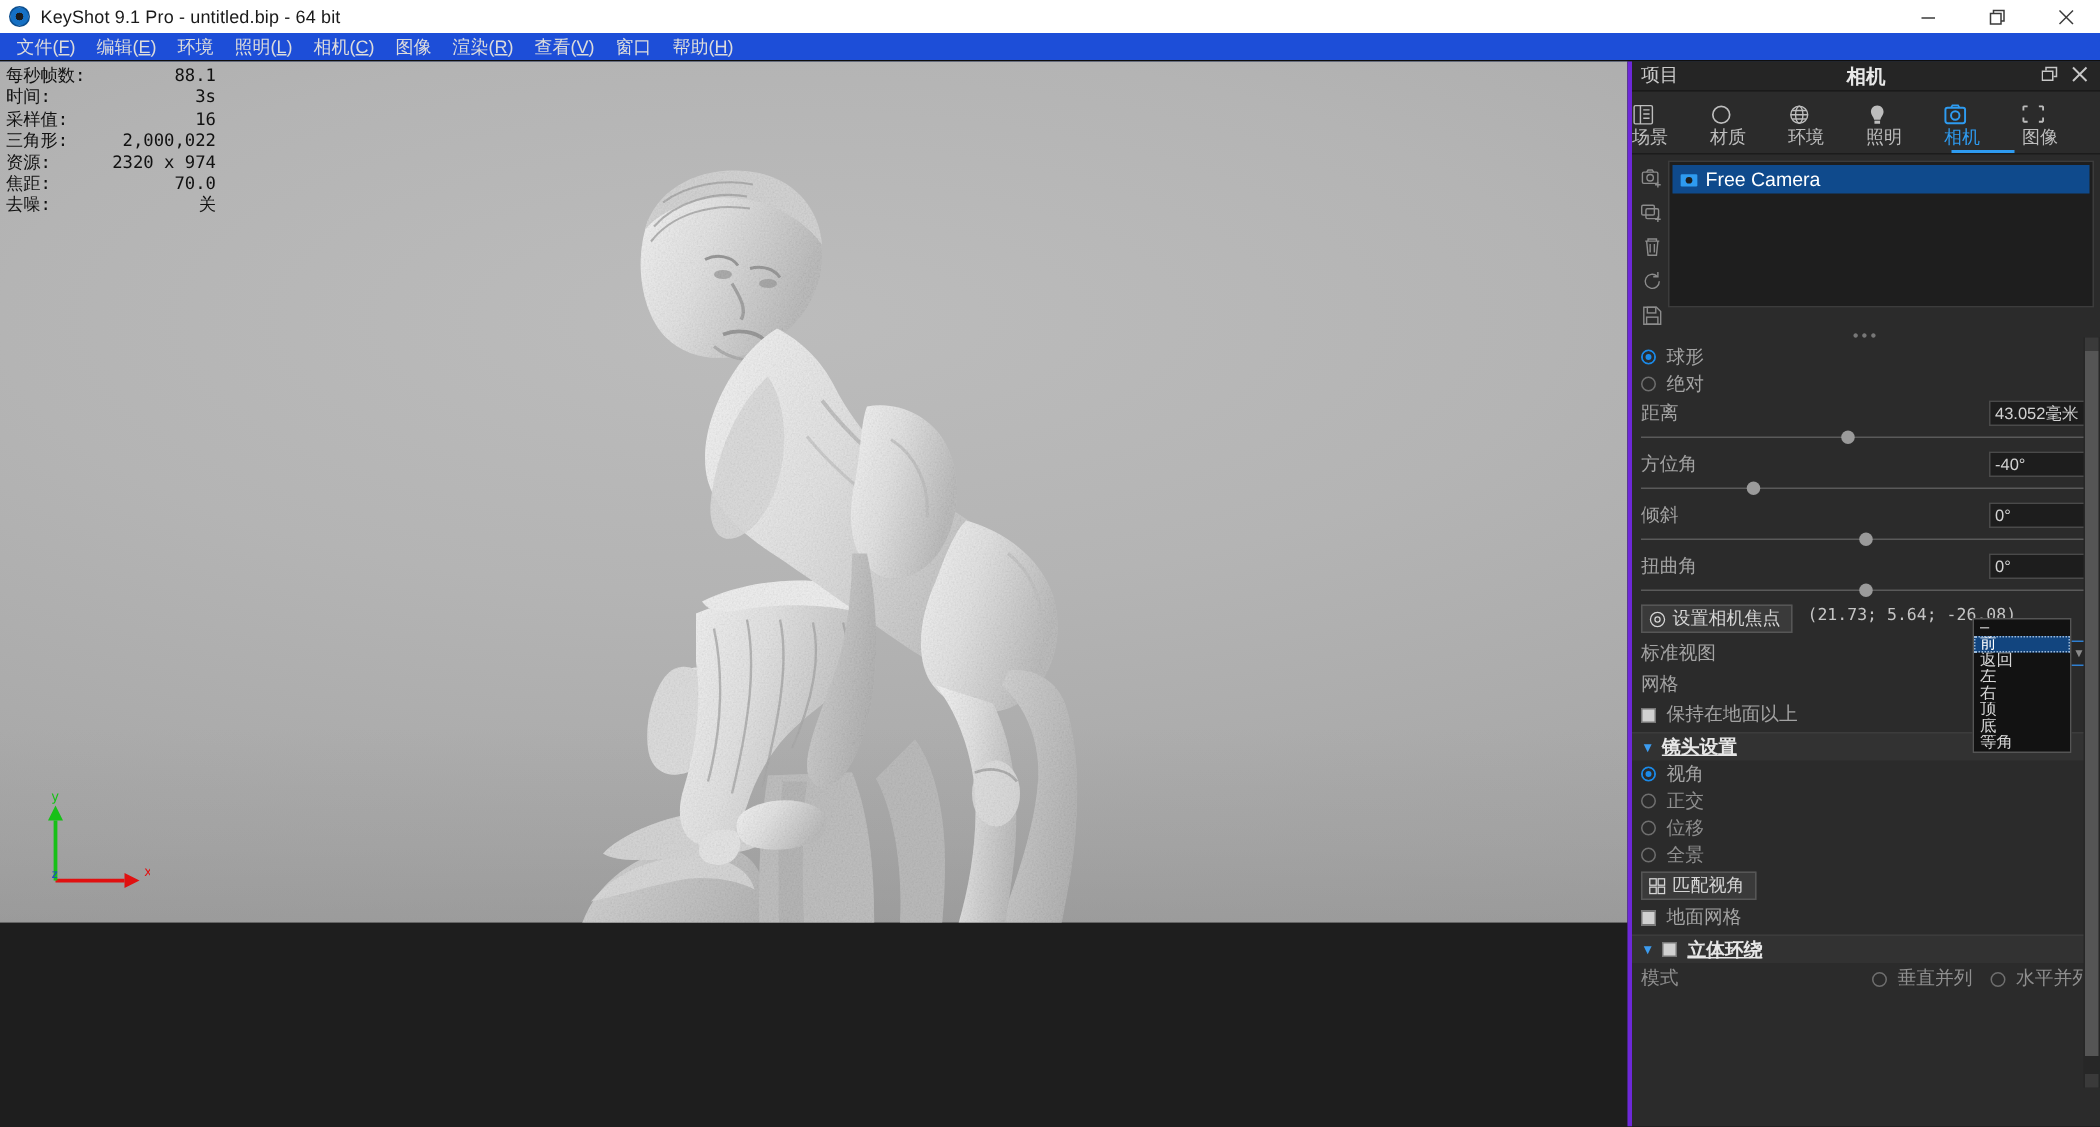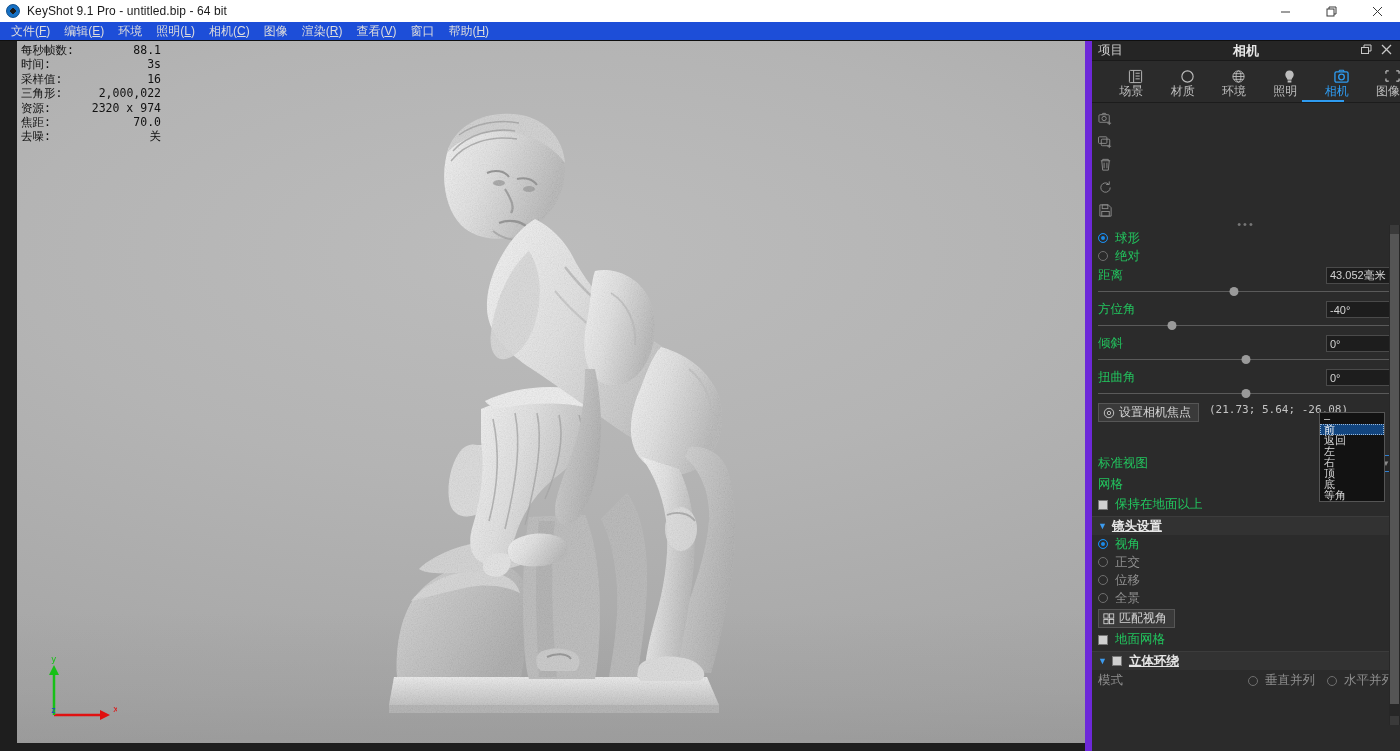--- a/index.html
+++ b/index.html
@@ -35,21 +35,21 @@
     padding-left: 4px; border-bottom: 1px solid #0f0f0f;
   }
   .menu-item {
     font-size: 12px; color: #dcdcdc; padding: 1px 7px 2px 7px; line-height: 16px;
     white-space: nowrap;
   }
   .menu-item u { text-decoration: underline; }
 
   
   .viewport {
-    position: absolute; left: 17px; top: 41px; width: 1085px; height: 702px;
+    position: absolute; left: 0; top: 41px; width: 1085px; height: 574px;
     background:
       radial-gradient(ellipse 120% 80% at 48% 30%, #bcbcbc 0%, #b4b4b4 40%, #a9a9a9 75%, #a2a2a2 100%);
     overflow: hidden;
     padding-left: 39px;
   }
   
   .floor {
     position: absolute; left: 0; right: 0; bottom: 0; height: 130px;
     background: linear-gradient(to bottom, rgba(150,150,150,0) 0%, rgba(150,150,150,.28) 60%, rgba(140,140,140,.38) 100%);
   }
@@ -64,38 +64,38 @@
   .hud-label { white-space: nowrap; }
   .hud-val { white-space: nowrap; }
 
   
   .gizmo { position: absolute; left: 20px; bottom: 18px; width: 80px; height: 70px; }
 
   
   .panel {
     position: absolute; right: 0; top: 41px; width: 315px; height: 710px;
     background: #2b2b2b; color: #cfcfcf; font-size: 12.5px;
-    border-left: 7px solid #6d28d9;
+    border-left: 3px solid #6d28d9;
   }
   .panel-head {
     height: 20px; background: #252525; display: flex; align-items: center;
     position: relative; border-bottom: 1px solid #1a1a1a;
   }
   .panel-head .proj { font-size: 12.5px; color: #cacaca; padding-left: 6px; }
   .panel-head .ctitle {
     position: absolute; left: 0; right: 0; text-align: center; font-size: 13px;
     color: #e8e8e8; font-weight: bold; pointer-events: none;
   }
   .panel-head .hbtns { margin-left: auto; display: flex; gap: 9px; padding-right: 8px; z-index: 2; }
   .hbtn { color: #c8c8c8; font-size: 12px; line-height: 12px; }
 
   
   .tabs { display: flex; height: 42px; background: #2b2b2b; border-bottom: 1px solid #1c1c1c; }
   .tab {
-    flex: 1; display: flex; flex-direction: column; align-items: flex-end; justify-content: center;
+    flex: 1; display: flex; flex-direction: column; align-items: flex-start; justify-content: center;
     gap: 1px; color: #bdbdbd; font-size: 12px; padding-top: 2px; position: relative;
   }
   .tab .tlabel { line-height: 13px; }
   .tab.active { color: #2e9bf0; }
   .tab.active::after {
     content: ""; position: absolute; bottom: 0; left: 10%; width: 80%; height: 2px; background: #2e9bf0;
   }
   .tico { height: 16px; display: flex; align-items: flex-end; }
 
   
@@ -112,21 +112,21 @@
   .cam-ico { width: 13px; height: 13px; display: flex; align-items: center; justify-content: center; }
   .dots { text-align: center; color: #777; font-size: 11px; letter-spacing: 2px; line-height: 8px; padding: 2px 0 1px 0; }
 
   
   .sect { padding: 0 6px; }
   .radio-row { display: flex; align-items: center; gap: 7px; height: 18px; }
   .radio {
     width: 10px; height: 10px; border-radius: 50%; border: 1px solid #6f6f6f; flex: none; background: #2b2b2b;
   }
   .radio.on { background: #1b8ae8; border-color: #1b8ae8; box-shadow: inset 0 0 0 2px #2b2b2b; }
-  .lbl { color: #22c55e; }
+  .lbl { color: #a3a3a3; }
   .lbl.dim { color: #8f8f8f; }
 
   .ctrl-row { display: flex; align-items: center; justify-content: space-between; height: 21px; }
   .num-field {
     width: 68px; height: 17px; background: #1d1d1d; border: 1px solid #4a4a4a; color: #d2d2d2;
     font-family: Liberation Sans, sans-serif; font-size: 11px;
     display: flex; align-items: center; padding-left: 3px; overflow: hidden; white-space: nowrap;
   }
   .slider { position: relative; height: 11px; margin: 0 0 2px 0; }
   .slider .track { position: absolute; left: 0; right: 0; top: 5px; height: 1px; background: #5a5a5a; }
@@ -509,20 +509,31 @@
         </svg>
       </div>
       <div class="ltool">
         <svg width="15" height="15" viewBox="0 0 16 16">
           <path d="M2 2 h9 l3 3 v9 H2 Z" fill="none" stroke="currentColor"></path>
           <rect x="4.5" y="2" width="6" height="4" fill="none" stroke="currentColor"></rect>
           <rect x="4" y="9" width="8" height="5" fill="none" stroke="currentColor"></rect>
         </svg>
       </div>
     </div>
+    <div class="cam-list" id="camlist">
+        <div class="cam-row">
+          <span class="cam-ico">
+            <svg width="12" height="12" viewBox="0 0 14 14">
+              <rect x="0.5" y="2.5" width="13" height="9.5" rx="1" fill="#2e9bf0"></rect>
+              <circle cx="7" cy="7.2" r="2.6" fill="#1e1e1e"></circle>
+            </svg>
+          </span>
+          <span>Free Camera</span>
+        </div>
+      </div>
   </div>
   <div class="dots">•••</div>
 
   <div class="sect">
     <div class="radio-row">
       <span class="radio on"></span>
       <span class="lbl">球形</span>
     </div>
     <div class="radio-row">
       <span class="radio"></span>
@@ -577,21 +588,21 @@
       <div class="btn">
         <svg width="12" height="12" viewBox="0 0 14 14">
           <circle cx="7" cy="7" r="5.5" fill="none" stroke="currentColor"></circle>
           <circle cx="7" cy="7" r="2" fill="none" stroke="currentColor"></circle>
         </svg>
         <span>设置相机焦点</span>
       </div>
       <span class="coords">(21.73; 5.64; -26.08)</span>
     </div>
 
-    <div class="ctrl-row" style="position:relative;margin-top:28px;">
+    <div class="ctrl-row" style="position:relative;">
       <span class="lbl">标准视图</span>
       <div class="select">
         <span>–</span>
         <span class="arr">▼</span>
       </div>
     </div>
 
     <div class="ctrl-row">
       <span class="lbl">网格</span>
     </div>

